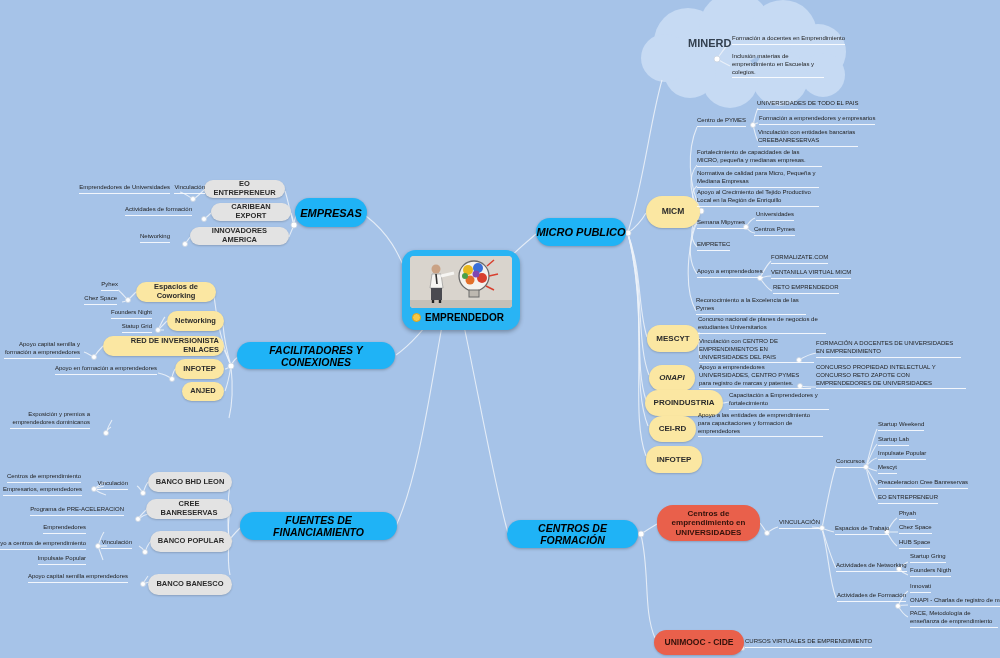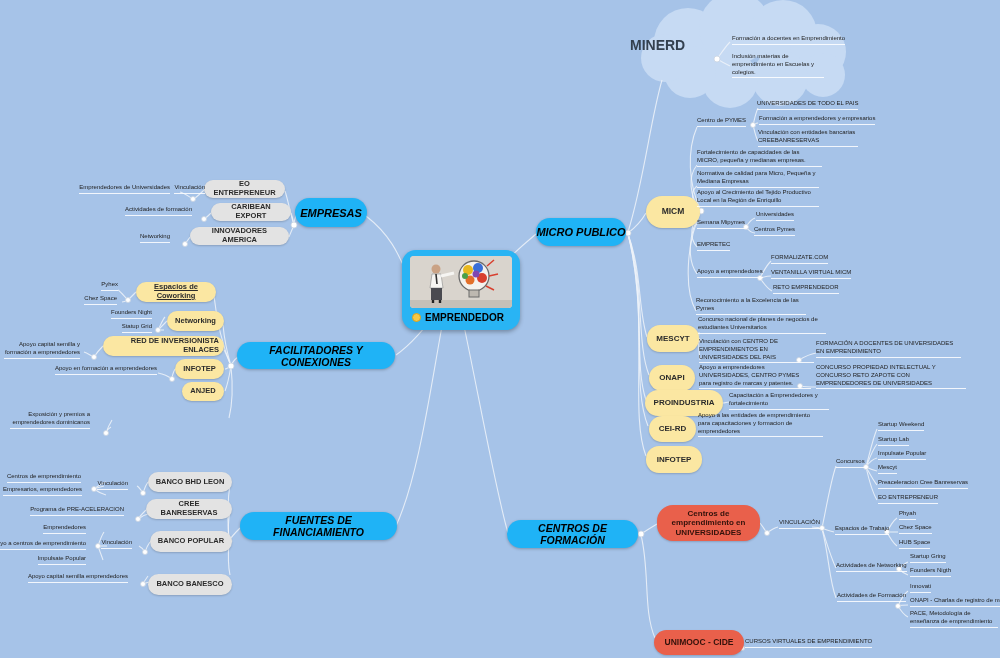--- a/index.html
+++ b/index.html
@@ -18,21 +18,21 @@
   .leaf{position:absolute;font-size:6px;line-height:1.3;color:#222;border-bottom:1px solid rgba(255,255,255,.85);
         padding-bottom:1px;white-space:nowrap;}
   .leaf.wrap{white-space:normal;}
   .lf-r{text-align:right;}
   .lf-l{text-align:left;}
   .center-node{position:absolute;left:402px;top:250px;width:118px;height:80px;background:#29b4f4;border-radius:14px;
         box-shadow:0 2px 4px rgba(0,0,0,.3);}
   .center-photo{position:absolute;left:8px;top:6px;width:102px;height:52px;border-radius:4px;overflow:hidden;background:#d8d3cc;}
   .center-caption{position:absolute;left:10px;top:62px;display:flex;align-items:center;gap:4px;font-weight:bold;font-size:10px;color:#000;}
   .ydot{width:9px;height:9px;border-radius:50%;background:#f7c844;border:1px solid #d8a21f;box-sizing:border-box;}
-  .minerd-label{position:absolute;left:630px;top:37px;width:56px;font-size:14px;font-weight:600;color:#33404f;}
+  .minerd-label{position:absolute;left:688px;top:37px;width:56px;font-size:11px;font-weight:600;color:#33404f;}
 </style>
 </head>
 <body>
 
 <div class="stage">
 
   <svg class="wires" width="1000" height="658">
 
     <g fill="#c6daf3">
       <circle cx="688" cy="42" r="34"></circle>
@@ -227,21 +227,21 @@
   <div class="main" style="left:507px;top:520px;width:131px;height:28px;font-size:10.5px;">CENTROS DE FORMACIÓN</div>
 
   <div class="pill gray" style="left:204px;top:180px;width:81px;height:18px;">EO ENTREPRENEUR</div>
   <div class="pill gray" style="left:211px;top:203px;width:80px;height:18px;">CARIBEAN EXPORT</div>
   <div class="pill gray" style="left:190px;top:227px;width:99px;height:18px;">INNOVADORES AMERICA</div>
   <div class="leaf lf-r" style="right:795px;top:184px;">Vinculación</div>
   <div class="leaf lf-r" style="right:830px;top:184px;">Emprendedores de Universidades</div>
   <div class="leaf lf-r" style="right:808px;top:206px;">Actividades de formación</div>
   <div class="leaf lf-r" style="right:830px;top:233px;">Networking</div>
 
-  <div class="pill yellow" style="left:136px;top:282px;width:80px;height:20px;text-decoration:underline;">Espacios de Coworking</div>
+  <div class="pill yellow" style="left:136px;top:282px;width:80px;height:20px;">Espacios de Coworking</div>
   <div class="pill yellow" style="left:167px;top:311px;width:57px;height:20px;">Networking</div>
   <div class="pill yellow" style="left:103px;top:336px;width:121px;height:20px;text-align:right;">RED DE INVERSIONISTA ENLACES</div>
   <div class="pill yellow" style="left:175px;top:359px;width:49px;height:20px;">INFOTEP</div>
   <div class="pill yellow" style="left:182px;top:382px;width:42px;height:19px;">ANJED</div>
   <div class="leaf lf-r" style="right:882px;top:281px;">Pyhex</div>
   <div class="leaf lf-r" style="right:883px;top:295px;">Chez Space</div>
   <div class="leaf lf-r" style="right:848px;top:309px;">Founders Night</div>
   <div class="leaf lf-r" style="right:848px;top:323px;">Statup Grid</div>
   <div class="leaf lf-r wrap" style="right:920px;top:341px;width:76px;">Apoyo capital semilla y formación a emprendedores</div>
   <div class="leaf lf-r" style="right:843px;top:365px;">Apoyo en formación a emprendedores</div>
@@ -260,21 +260,21 @@
   <div class="leaf lf-r" style="right:914px;top:555px;">Impulsate Popular</div>
   <div class="leaf lf-r" style="right:868px;top:539px;">Vinculación</div>
   <div class="leaf lf-r" style="right:872px;top:573px;">Apoyo capital semilla emprendedores</div>
 
   <div class="minerd-label">MINERD</div>
   <div class="leaf lf-l" style="left:732px;top:35px;">Formación a docentes en Emprendimiento</div>
   <div class="leaf lf-l wrap" style="left:732px;top:53px;width:92px;">Inclusión materias de emprendimiento en Escuelas y colegios.</div>
 
   <div class="pill yellow" style="left:646px;top:196px;width:54px;height:32px;border-radius:16px;font-size:8.5px;">MICM</div>
   <div class="pill yellow" style="left:647px;top:325px;width:52px;height:27px;border-radius:13px;font-size:8px;">MESCYT</div>
-  <div class="pill yellow" style="left:649px;top:365px;width:46px;height:26px;border-radius:13px;font-size:8px;">ONAPI</div>
+  <div class="pill yellow" style="left:649px;top:365px;width:46px;height:26px;border-radius:13px;font-size:8px;font-style:italic;">ONAPI</div>
   <div class="pill yellow" style="left:645px;top:390px;width:78px;height:26px;border-radius:13px;font-size:8px;">PROINDUSTRIA</div>
   <div class="pill yellow" style="left:649px;top:416px;width:47px;height:26px;border-radius:13px;font-size:8px;">CEI-RD</div>
   <div class="pill yellow" style="left:646px;top:446px;width:56px;height:27px;border-radius:13px;font-size:8px;">INFOTEP</div>
 
   <div class="leaf lf-l" style="left:697px;top:117px;">Centro de PYMES</div>
   <div class="leaf lf-l" style="left:757px;top:100px;">UNIVERSIDADES DE TODO EL PAIS</div>
   <div class="leaf lf-l" style="left:759px;top:115px;">Formación a emprendedores y empresarios</div>
   <div class="leaf lf-l wrap" style="left:758px;top:129px;width:100px;">Vinculación con entidades bancarias CREEBANRESERVAS</div>
   <div class="leaf lf-l wrap" style="left:697px;top:149px;width:125px;">Fortalecimiento de capacidades de las MICRO, pequeña y medianas empresas.</div>
   <div class="leaf lf-l wrap" style="left:697px;top:170px;width:122px;">Normativa de calidad para Micro, Pequeña y Mediana Empresas</div>

